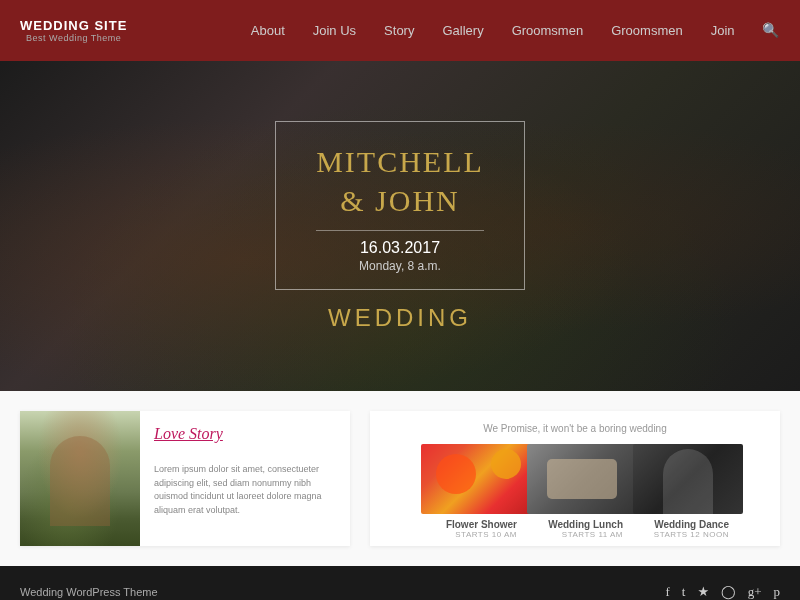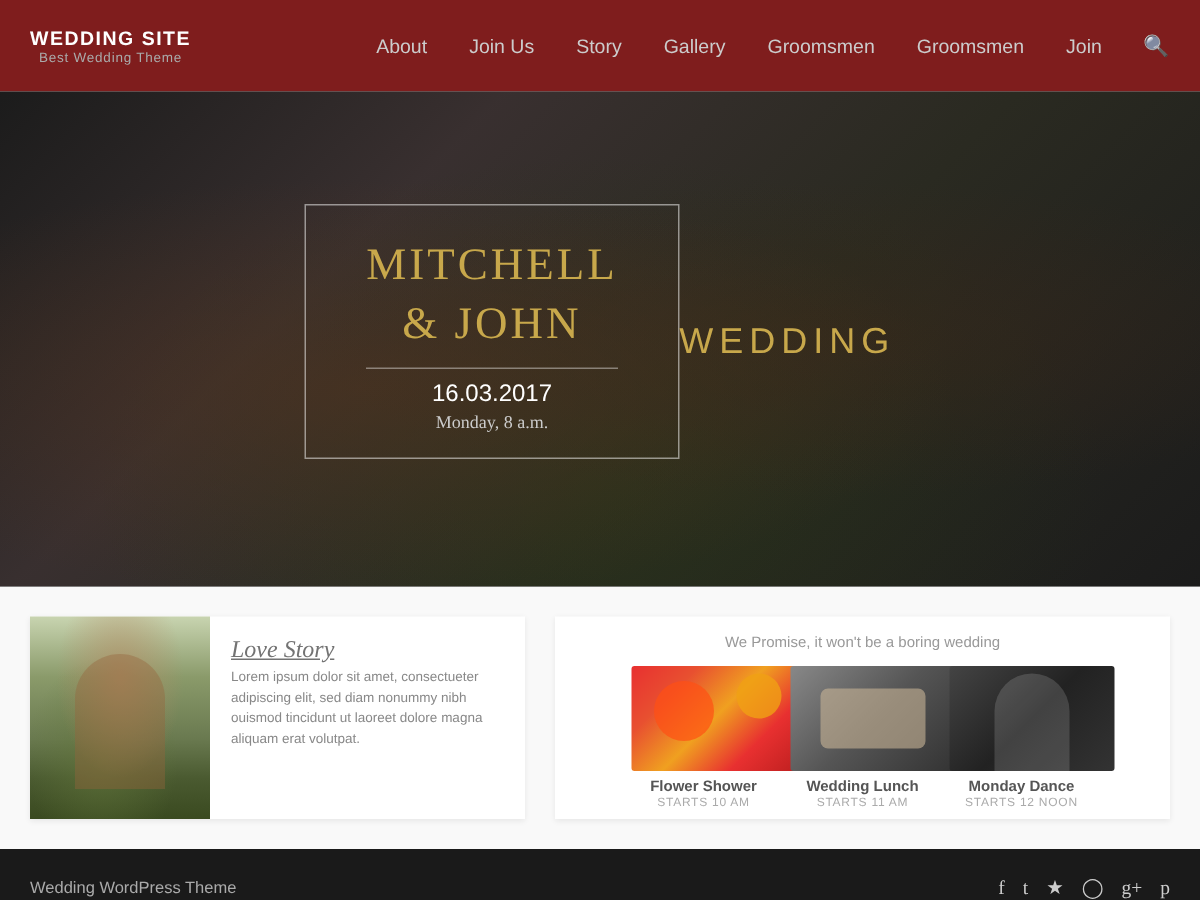--- a/index.html
+++ b/index.html
@@ -50,21 +50,21 @@
       font-size: 14px;
       cursor: pointer;
     }
 
     
     .hero {
       position: relative;
       height: 330px;
       background: #2a2a2a;
       display: flex;
-      flex-direction: row;
+      flex-direction: column;
       align-items: center;
       justify-content: center;
       overflow: hidden;
     }
     .hero-bg {
       position: absolute;
       inset: 0;
       background: linear-gradient(135deg, #1a1a1a 0%, #3a3030 30%, #2a2a20 60%, #1a1a1a 100%);
       opacity: 0.9;
     }
@@ -100,21 +100,21 @@
       margin: 8px 0;
     }
     .hero-date {
       color: #fff;
       font-size: 16px;
       font-family: Arial, sans-serif;
     }
     .hero-day {
       color: #ccc;
       font-size: 12px;
-      font-family: Liberation Serif, serif;
+      font-family: Liberation Sans, sans-serif;
       margin-top: 2px;
     }
     .hero-label {
       position: relative;
       z-index: 2;
       color: #c8a84b;
       font-size: 24px;
       letter-spacing: 4px;
       text-transform: uppercase;
       font-family: Arial, sans-serif;
@@ -165,26 +165,26 @@
       width: 60px;
       height: 90px;
       background: rgba(150,100,60,0.4);
       border-radius: 30px 30px 0 0;
     }
     .love-story-text {
       padding: 14px 14px;
       flex: 1;
     }
     .love-story-title {
-      color: #737373;
+      color: #be185d;
       font-size: 16px;
       font-family: Georgia, serif;
       font-style: italic;
       text-decoration: underline;
-      margin-bottom: 2px;
+      margin-bottom: 20px;
     }
     .love-story-body {
       color: #888;
       font-size: 9px;
       font-family: Arial, sans-serif;
       line-height: 1.5;
     }
 
     
     .more-events-card {
@@ -207,21 +207,21 @@
       text-align: center;
       font-family: Arial, sans-serif;
       margin-bottom: 10px;
     }
     .events-grid {
       display: flex;
       gap: 10px;
       justify-content: center;
     }
     .event-item {
-      text-align: center;
+      text-align: right;
       width: 96px;
     }
     .event-img {
       width: 110px;
       height: 70px;
       border-radius: 2px;
       margin-bottom: 5px;
       overflow: hidden;
       position: relative;
     }
@@ -361,21 +361,21 @@
       </div>
 
       <div class="event-item">
         <div class="event-img event-img-lunch"></div>
         <div class="event-name">Wedding Lunch</div>
         <div class="event-time">STARTS 11 AM</div>
       </div>
 
       <div class="event-item">
         <div class="event-img event-img-dance"></div>
-        <div class="event-name">Monday Dance</div>
+        <div class="event-name">Wedding Dance</div>
         <div class="event-time">STARTS 12 NOON</div>
       </div>
 
     </div>
   </div>
 
 </div>
 
 <footer>
   <span class="footer-text">Wedding WordPress Theme</span>

